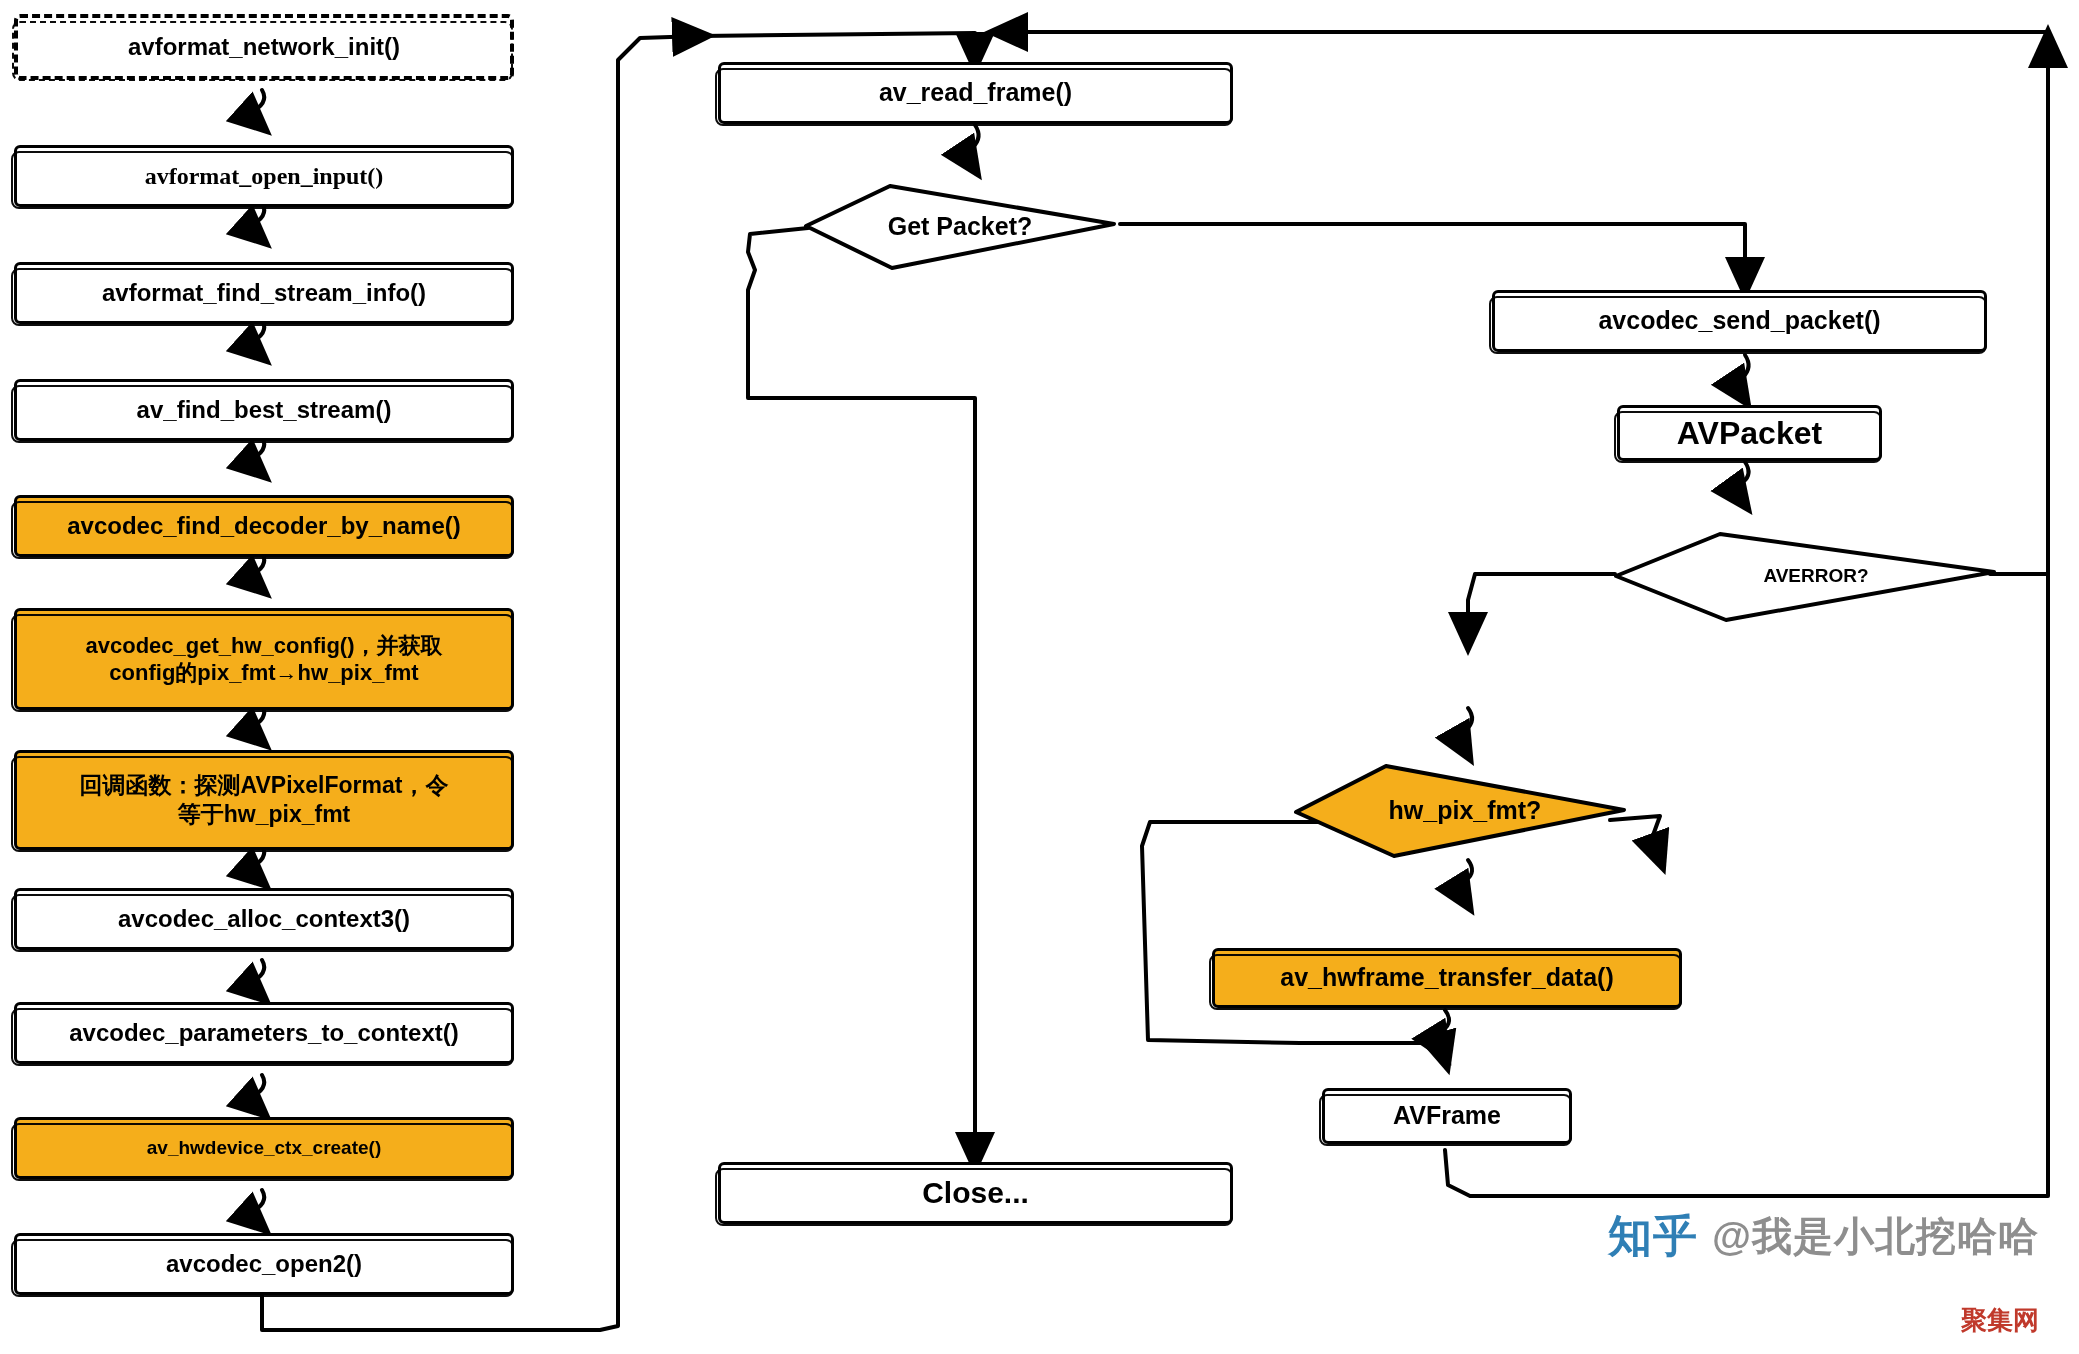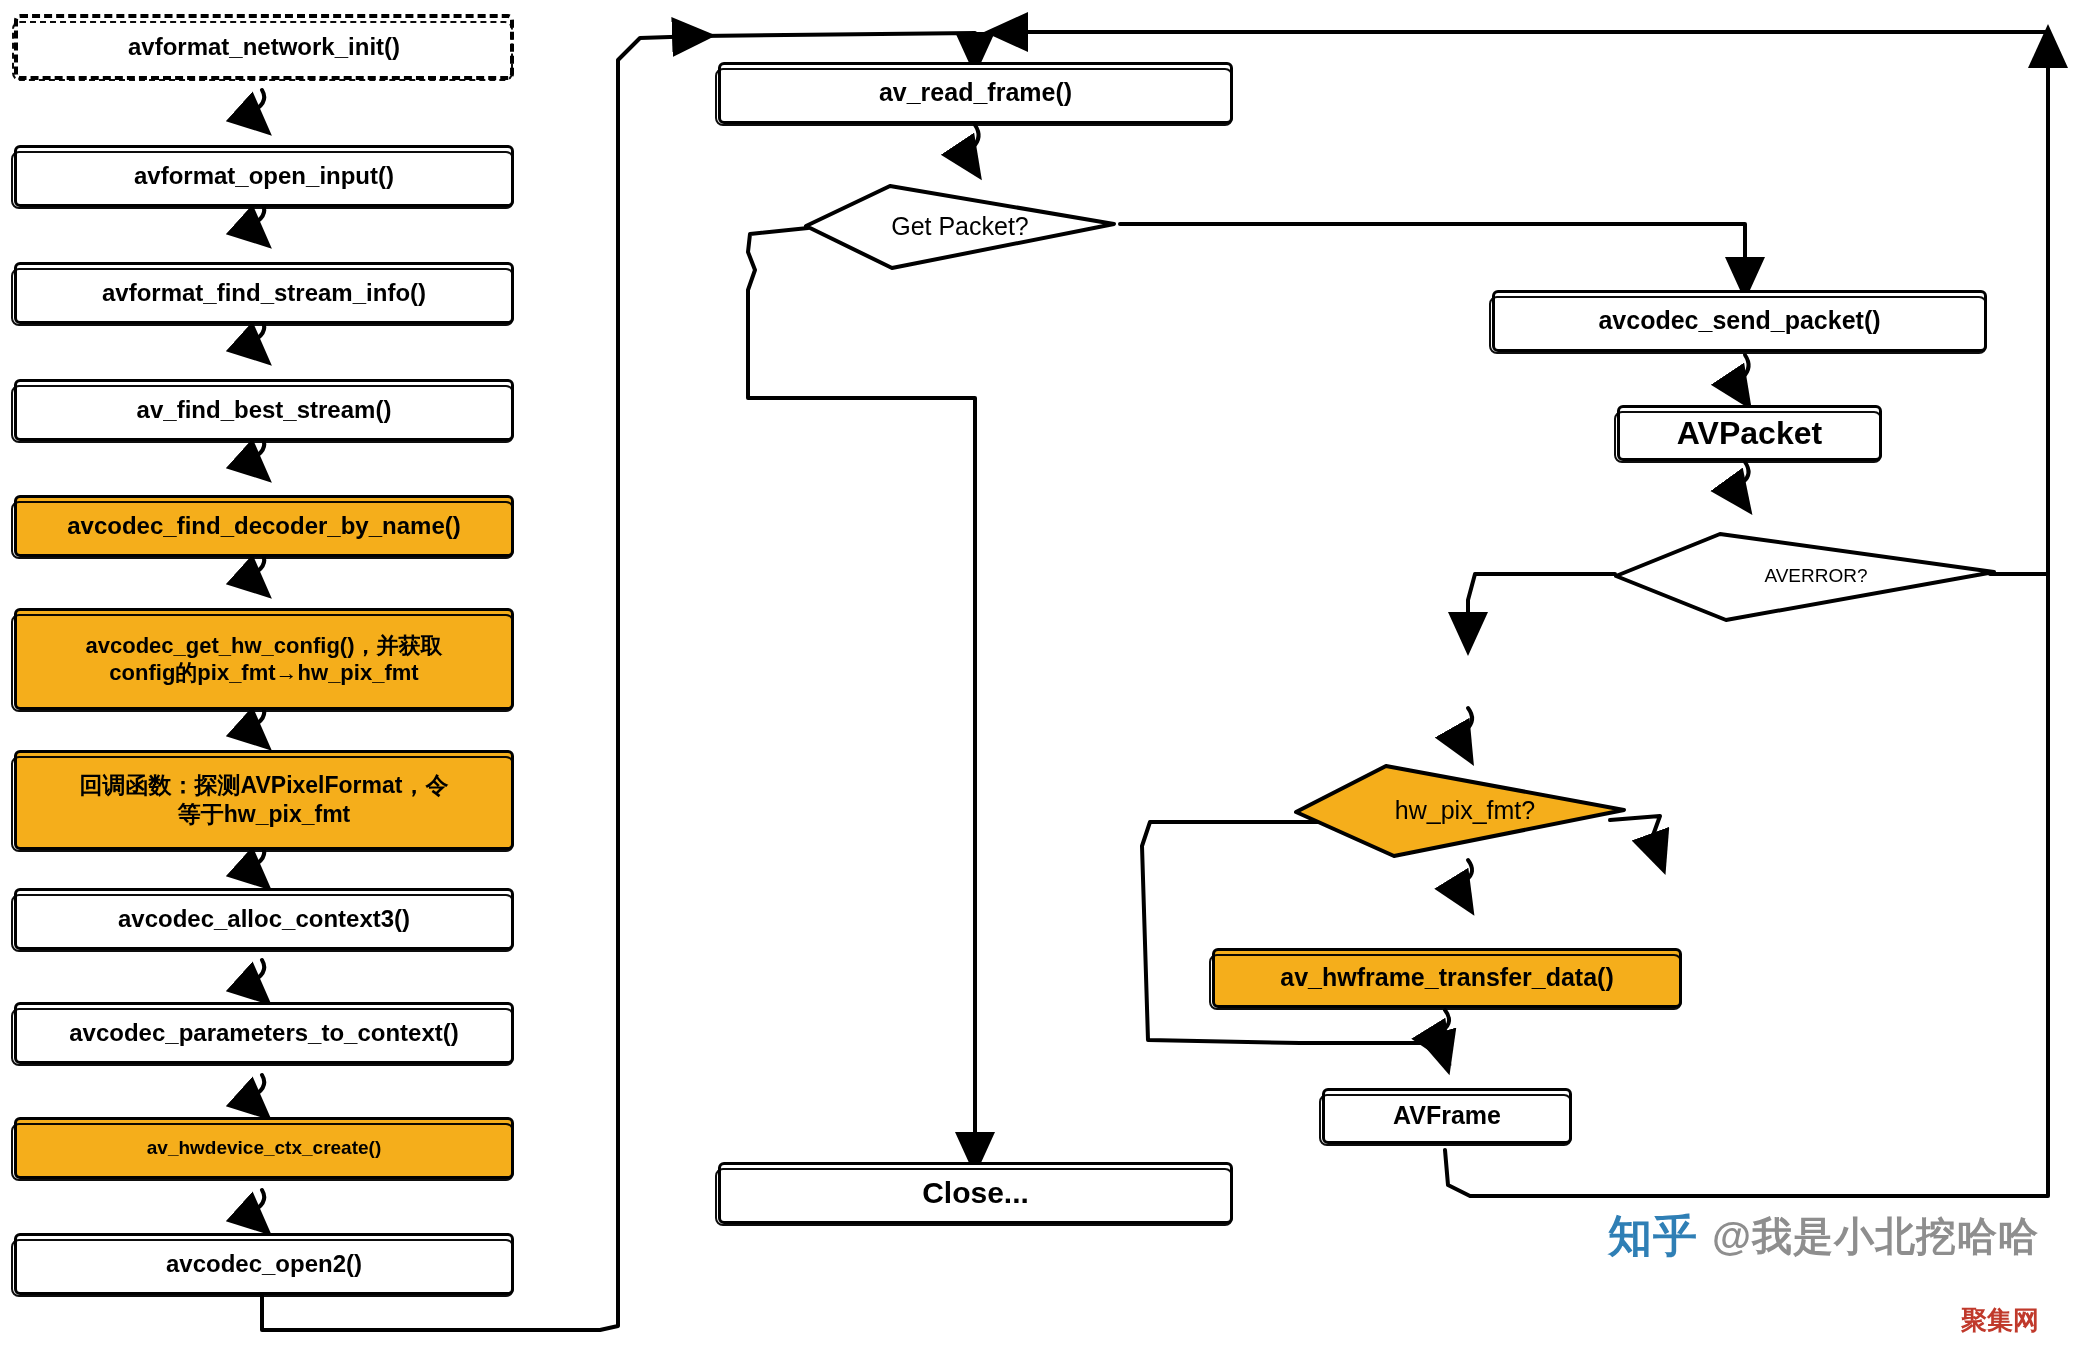--- a/index.html
+++ b/index.html
@@ -69,21 +69,21 @@
   }
   .diamond svg {
     position: absolute;
     left: 0;
     top: 0;
     overflow: visible;
   }
   .diamond .lbl {
     position: relative;
     z-index: 3;
-    font-weight: normal;
+    font-weight: bold;
     color: #000;
   }
   
   #wires {
     position: absolute;
     left: 0;
     top: 0;
     width: 2079px;
     height: 1354px;
     pointer-events: none;
@@ -178,21 +178,21 @@
       <path d="M1445,1010 q9,12 -2,20 q-8,9 0,22"></path>
 
       <path d="M1445,1150 L1448,1185 L1470,1196 L2048,1196 L2048,40"></path>
     </g>
   </svg>
 
   <div class="node dashed" style="left:14px; top:14px; width:500px; height:66px; font-size:24px;">
     <span class="lbl">avformat_network_init()</span>
   </div>
 
-  <div class="node" style="left:14px; top:145px; width:500px; height:62px; font-size:24px;">
+  <div class="node" style="left:14px; top:145px; width:500px; height:62px; font-size:24px;font-family:Liberation Serif, serif;">
     <span class="lbl">avformat_open_input()</span>
   </div>
 
   <div class="node" style="left:14px; top:262px; width:500px; height:62px; font-size:24px;">
     <span class="lbl">avformat_find_stream_info()</span>
   </div>
 
   <div class="node" style="left:14px; top:379px; width:500px; height:62px; font-size:24px;">
     <span class="lbl">av_find_best_stream()</span>
   </div>

